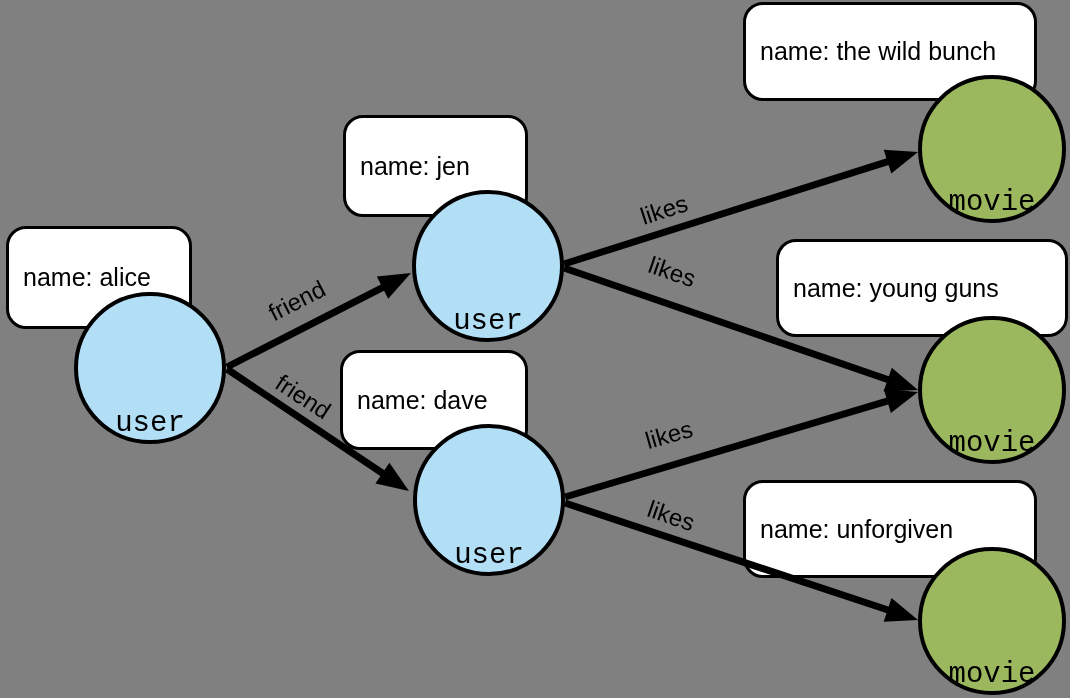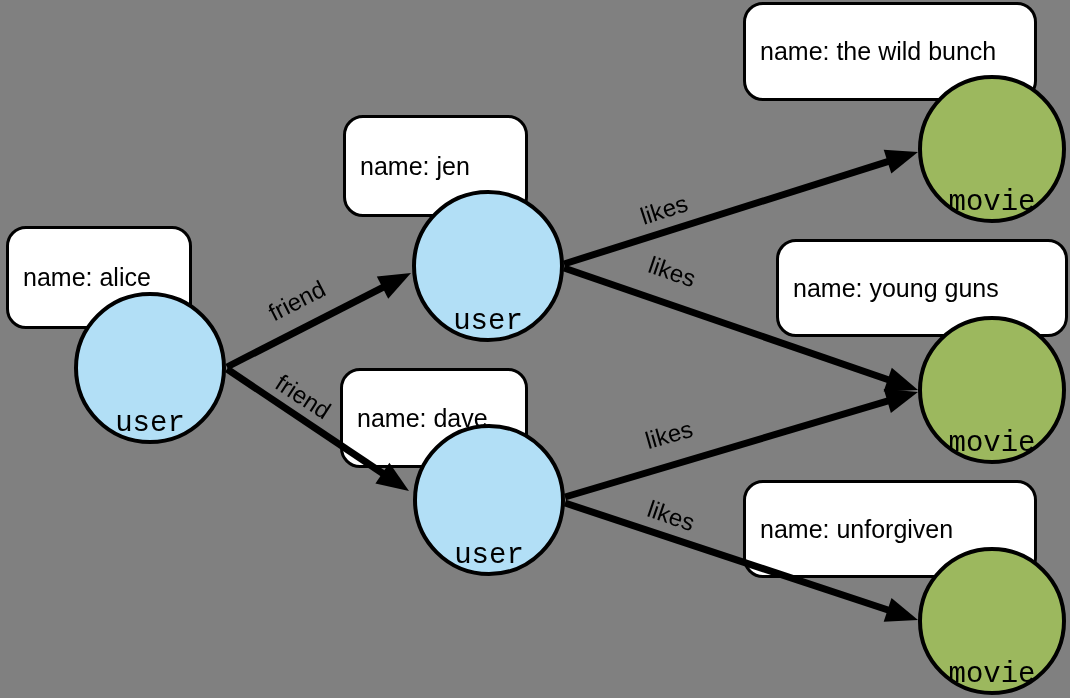--- a/index.html
+++ b/index.html
@@ -74,21 +74,21 @@
 <body>
 
 <div class="canvas">
 
   <div class="prop-box" style="left:6px;   top:226px; width:186px; height:103px;">
     <span>name: alice</span>
   </div>
   <div class="prop-box" style="left:343px; top:115px; width:185px; height:102px;">
     <span>name: jen</span>
   </div>
-  <div class="prop-box" style="left:340px; top:368px; width:188px; height:100px;">
+  <div class="prop-box" style="left:340px; top:350px; width:188px; height:100px;">
     <span>name: dave</span>
   </div>
   <div class="prop-box" style="left:743px; top:2px;   width:294px; height:99px;">
     <span>name: the wild bunch</span>
   </div>
   <div class="prop-box" style="left:745px; top:239px; width:292px; height:98px;margin-left:31px;">
     <span>name: young guns</span>
   </div>
   <div class="prop-box" style="left:743px; top:480px; width:294px; height:98px;">
     <span>name: unforgiven</span>

